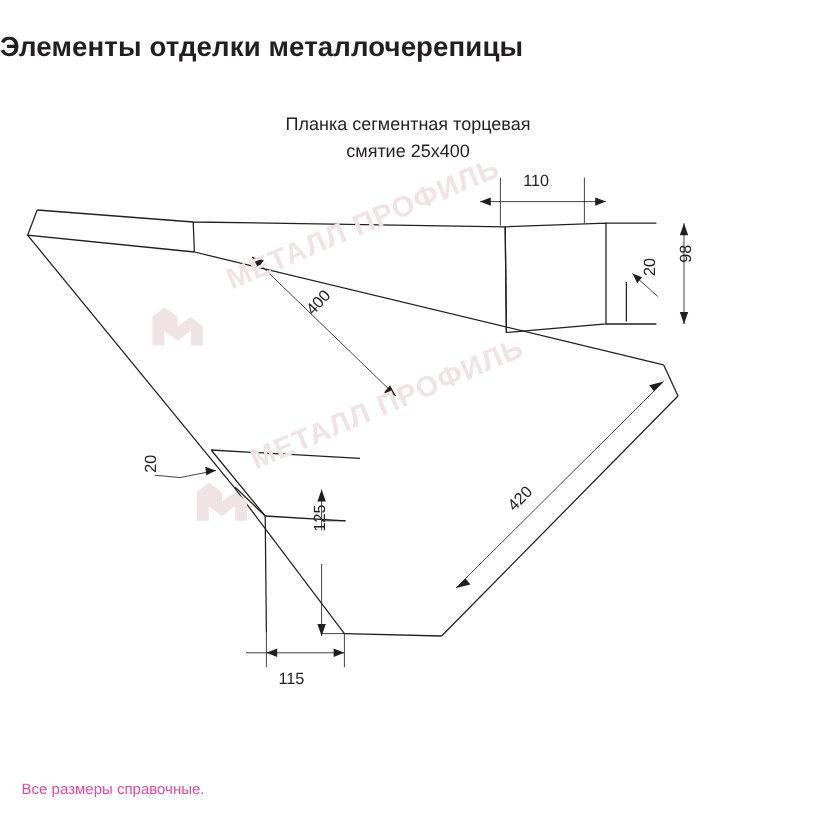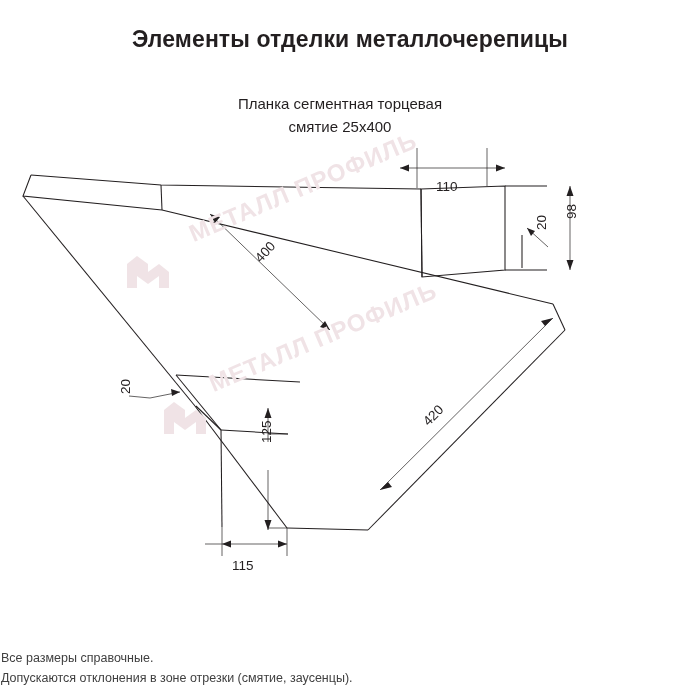--- a/index.html
+++ b/index.html
@@ -19,21 +19,20 @@
     position: absolute;
     left: 0; top: 0;
     width: 700px;
     height: 700px;
   }
   .title {
     position: absolute;
     left: 0;
     top: 26px;
     width: 700px;
-    text-align: center;
     font-size: 23px;
     font-weight: bold;
     letter-spacing: 0.1px;
   }
   .subtitle {
     position: absolute;
     left: 0;
     top: 92px;
     width: 680px;
     text-align: center;
@@ -43,25 +42,25 @@
   }
   .drawing {
     position: absolute;
     left: 0;
     top: 0;
     width: 700px;
     height: 700px;
   }
   .footnotes {
     position: absolute;
-    left: 1px;
+    left: 18px;
     top: 648px;
     font-size: 12.5px;
     line-height: 20px;
-    color: #404040;
+    color: #ec4899;
   }
   .footnotes div { white-space: nowrap; }
   .wm {
     position: absolute;
     font-family: "Liberation Sans", sans-serif;
     font-weight: bold;
     color: #f0e3e6;
     letter-spacing: 1px;
     white-space: nowrap;
     user-select: none;
@@ -176,27 +175,26 @@
   <svg class="wm-logo" style="left:123px; top:250px; width:50px; height:42px;" viewBox="0 0 50 42">
     <path d="M4,38 L4,14 L14,6 L25,14 L25,22 L36,14 L46,22 L46,38 L36,38 L36,26 L25,34 L14,26 L14,38 Z" fill="#f0e3e6"></path>
   </svg>
   <div class="wm wm1">МЕТАЛЛ ПРОФИЛЬ</div>
 
   <svg class="wm-logo" style="left:160px; top:396px; width:50px; height:42px;" viewBox="0 0 50 42">
     <path d="M4,38 L4,14 L14,6 L25,14 L25,22 L36,14 L46,22 L46,38 L36,38 L36,26 L25,34 L14,26 L14,38 Z" fill="#f0e3e6"></path>
   </svg>
   <div class="wm wm2">МЕТАЛЛ ПРОФИЛЬ</div>
 
-  <div class="dim-label" style="left:436px; top:143px;margin-top:36px;">110</div>
+  <div class="dim-label" style="left:436px; top:143px;">110</div>
   <div class="dim-label" style="left:564px; top:219px; transform:rotate(-90deg); transform-origin:left top;">98</div>
   <div class="dim-label" style="left:534px; top:230px; transform:rotate(-90deg); transform-origin:left top;">20</div>
   <div class="dim-label" style="left:252px; top:255px; transform:rotate(-47deg); transform-origin:left top;">400</div>
   <div class="dim-label" style="left:118px; top:394px; transform:rotate(-90deg); transform-origin:left top;">20</div>
   <div class="dim-label" style="left:420px; top:418px; transform:rotate(-45deg); transform-origin:left top;">420</div>
   <div class="dim-label" style="left:259px; top:443px; transform:rotate(-90deg); transform-origin:left top;">125</div>
   <div class="dim-label" style="left:232px; top:534px;margin-top:24px;">115</div>
 
   <div class="footnotes">
     <div>Все размеры справочные.</div>
-    <div>Допускаются отклонения в зоне отрезки (смятие, заусенцы).</div>
   </div>
 
 </div>
 
 </body></html>

